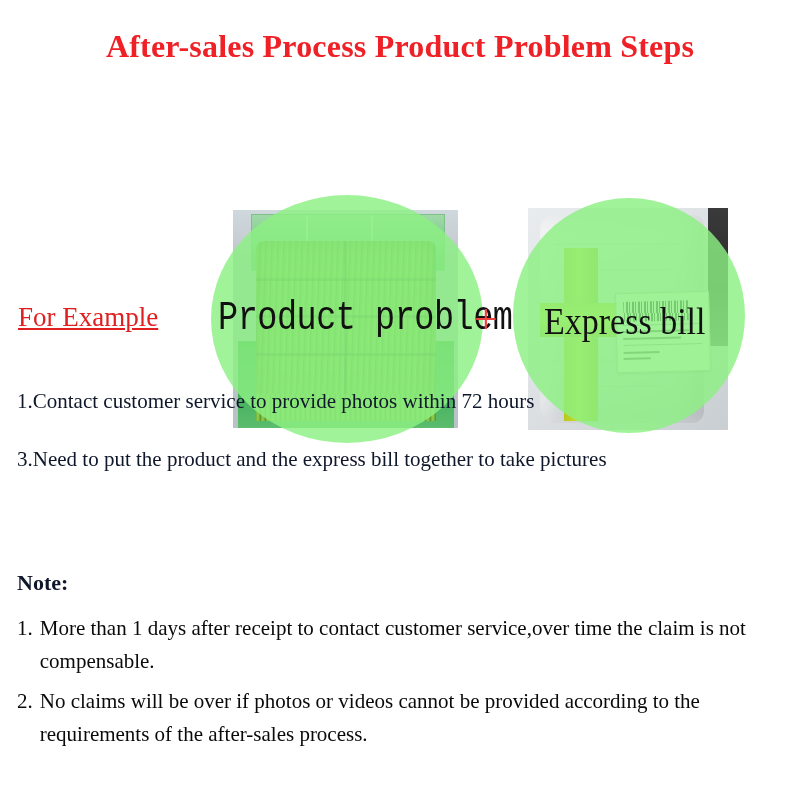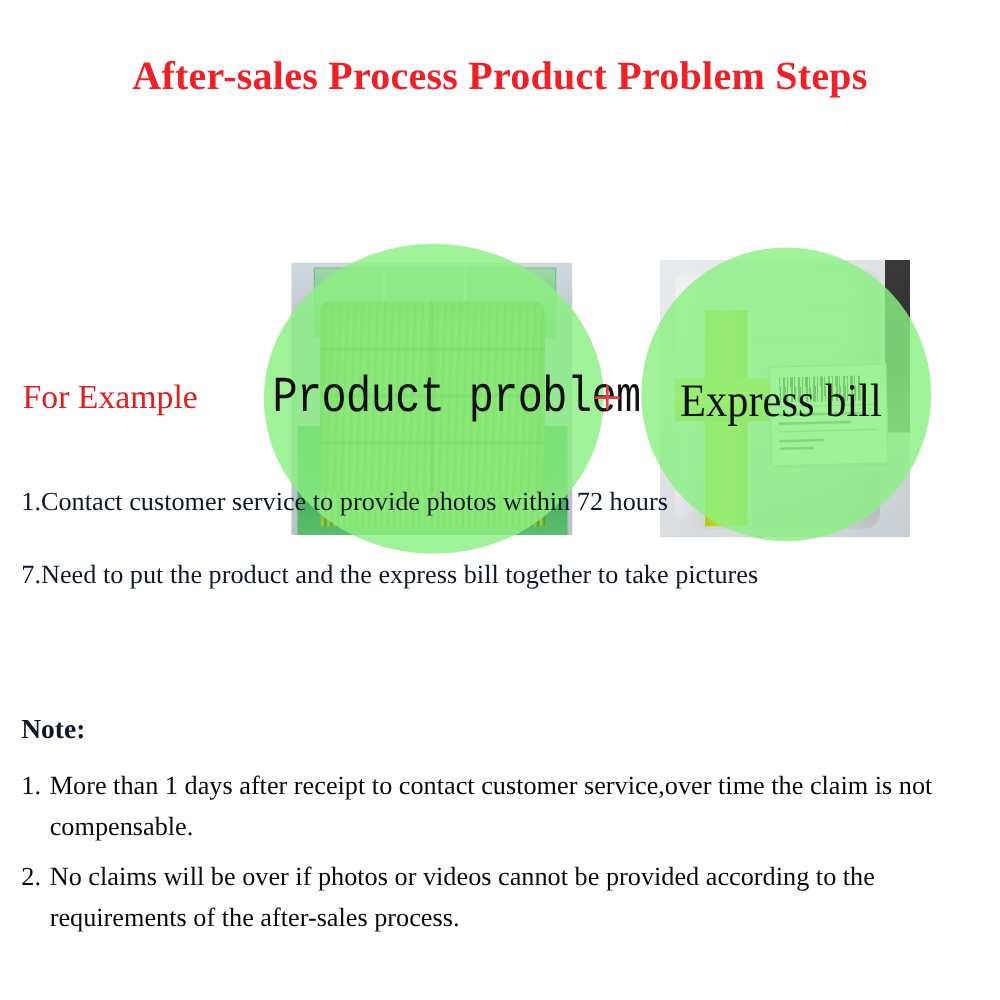--- a/index.html
+++ b/index.html
@@ -12,21 +12,21 @@
     background: #ffffff;
     font-family: "Liberation Serif", "DejaVu Serif", serif;
     overflow: hidden;
     position: relative;
   }
 
   
   .title {
     position: absolute;
     left: 0;
-    top: 42px;
+    top: 28px;
     width: 800px;
     text-align: center;
     color: #ef2026;
     font-size: 32px;
     font-weight: bold;
     letter-spacing: 0.2px;
     font-family: "Liberation Serif", "DejaVu Serif", serif;
   }
 
   
@@ -40,20 +40,21 @@
 
   .for-example {
     position: absolute;
     left: 18px;
     top: 207px;
     color: #e02020;
     font-size: 27px;
     font-weight: normal;
     font-family: "Liberation Serif", "DejaVu Serif", serif;
     white-space: nowrap;
+    text-decoration: underline;
   }
 
   .plus-sign {
     position: absolute;
     left: 474px;
     top: 203px;
     color: #ef4040;
     font-size: 42px;
     line-height: 42px;
     font-family: "Liberation Serif", "DejaVu Serif", serif;
@@ -337,21 +338,21 @@
 
   <div class="overlay-label label-product">Product problem</div>
 
   <div class="plus-sign">+</div>
 
   <div class="overlay-label label-express">Express bill</div>
 </div>
 
 <div class="steps">
   <div class="step">1.Contact customer service to provide photos within 72 hours</div>
-  <div class="step">7.Need to put the product and the express bill together to take pictures</div>
+  <div class="step">3.Need to put the product and the express bill together to take pictures</div>
 </div>
 
 <div class="note-head">Note:</div>
 
 <div class="note-list">
   <div class="note-item">
     <span class="note-num">1.</span>
     <span class="note-text">More than 1 days after receipt to contact customer service,over time the claim is not compensable.</span>
   </div>
   <div class="note-item">

